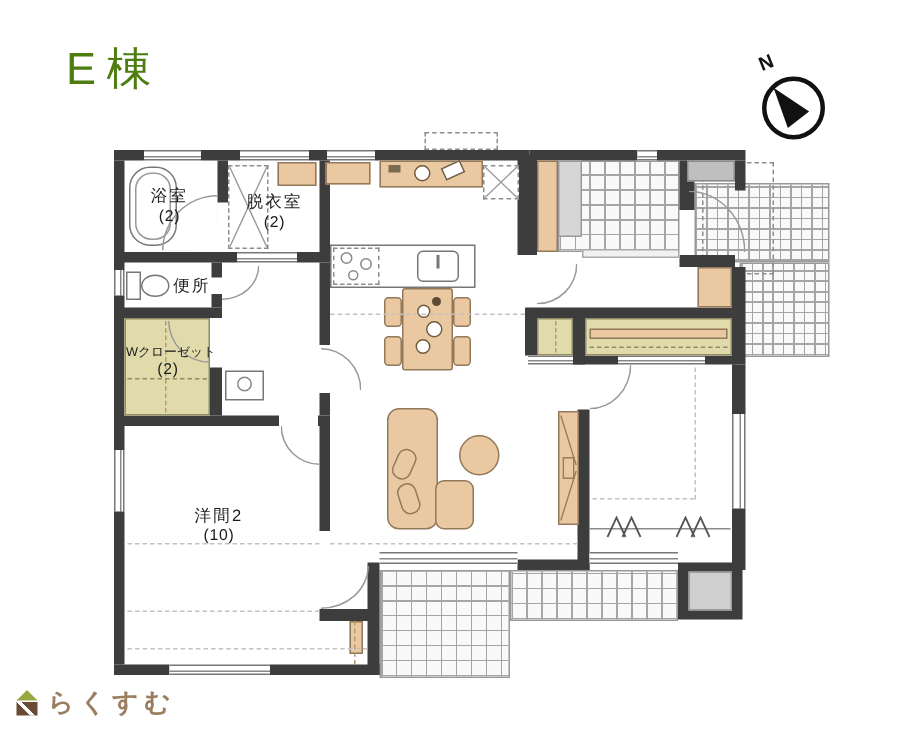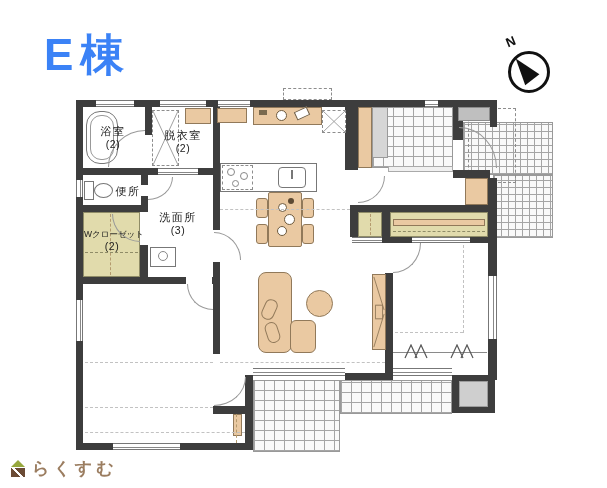--- a/index.html
+++ b/index.html
@@ -1,20 +1,20 @@
 <!DOCTYPE html>
 <html><head>
 <meta charset="utf-8">
 <style>
   * { box-sizing: border-box; margin: 0; padding: 0; }
   html,body { background:#fff; }
   .stage { position:relative; width:607px; height:488px; background:#ffffff; overflow:hidden;
            font-family:"Liberation Sans","DejaVu Sans",sans-serif; }
   .stage i, .stage b, .stage s, .stage u { display:block; position:absolute; text-decoration:none; }
-  .title { position:absolute; left:44px; top:26px; font-size:44px; font-weight:bold; color:#3b82f6;
+  .title { position:absolute; left:44px; top:26px; font-size:30px; font-weight:normal; color:#4d7c0f;
            letter-spacing:7px; font-family:"Liberation Sans",sans-serif; }
   
   .wall { background:#3d3d3d; }
   
   .win-h { background:#fff; border-top:1px solid #777; border-bottom:1px solid #777; }
   .win-h::after { content:""; position:absolute; left:0; right:0; top:50%; border-top:1px solid #888; }
   .win-v { background:#fff; border-left:1px solid #777; border-right:1px solid #777; }
   .win-v::after { content:""; position:absolute; top:0; bottom:0; left:50%; border-left:1px solid #888; }
   
   .tile { background-color:#f9f9f9; border:1px solid #999;
@@ -264,23 +264,23 @@
     <span>脱衣室</span>
     <small>(2)</small>
   </div>
   <div class="label" style="left:104px;top:184px;width:48px">
     <span>便所</span>
   </div>
   <div class="label tiny" style="left:84px;top:229px;width:56px">
     <span>Wクローゼット</span>
     <small>(2)</small>
   </div>
-  <div class="label" style="left:145px;top:210px;width:66px">
-    <span>洗面所</span>
-    <small>(3)</small>
+  <div class="label" style="left:115px;top:337px;width:62px">
+    <span>洋間2</span>
+    <small>(10)</small>
   </div>
 
   <div class="logo">
     <span class="logo-icon">
       <span class="logo-roof" style="position:absolute"></span>
       <span class="logo-body" style="position:absolute"></span>
     </span>
     <span class="logo-text">らくすむ</span>
   </div>
 

